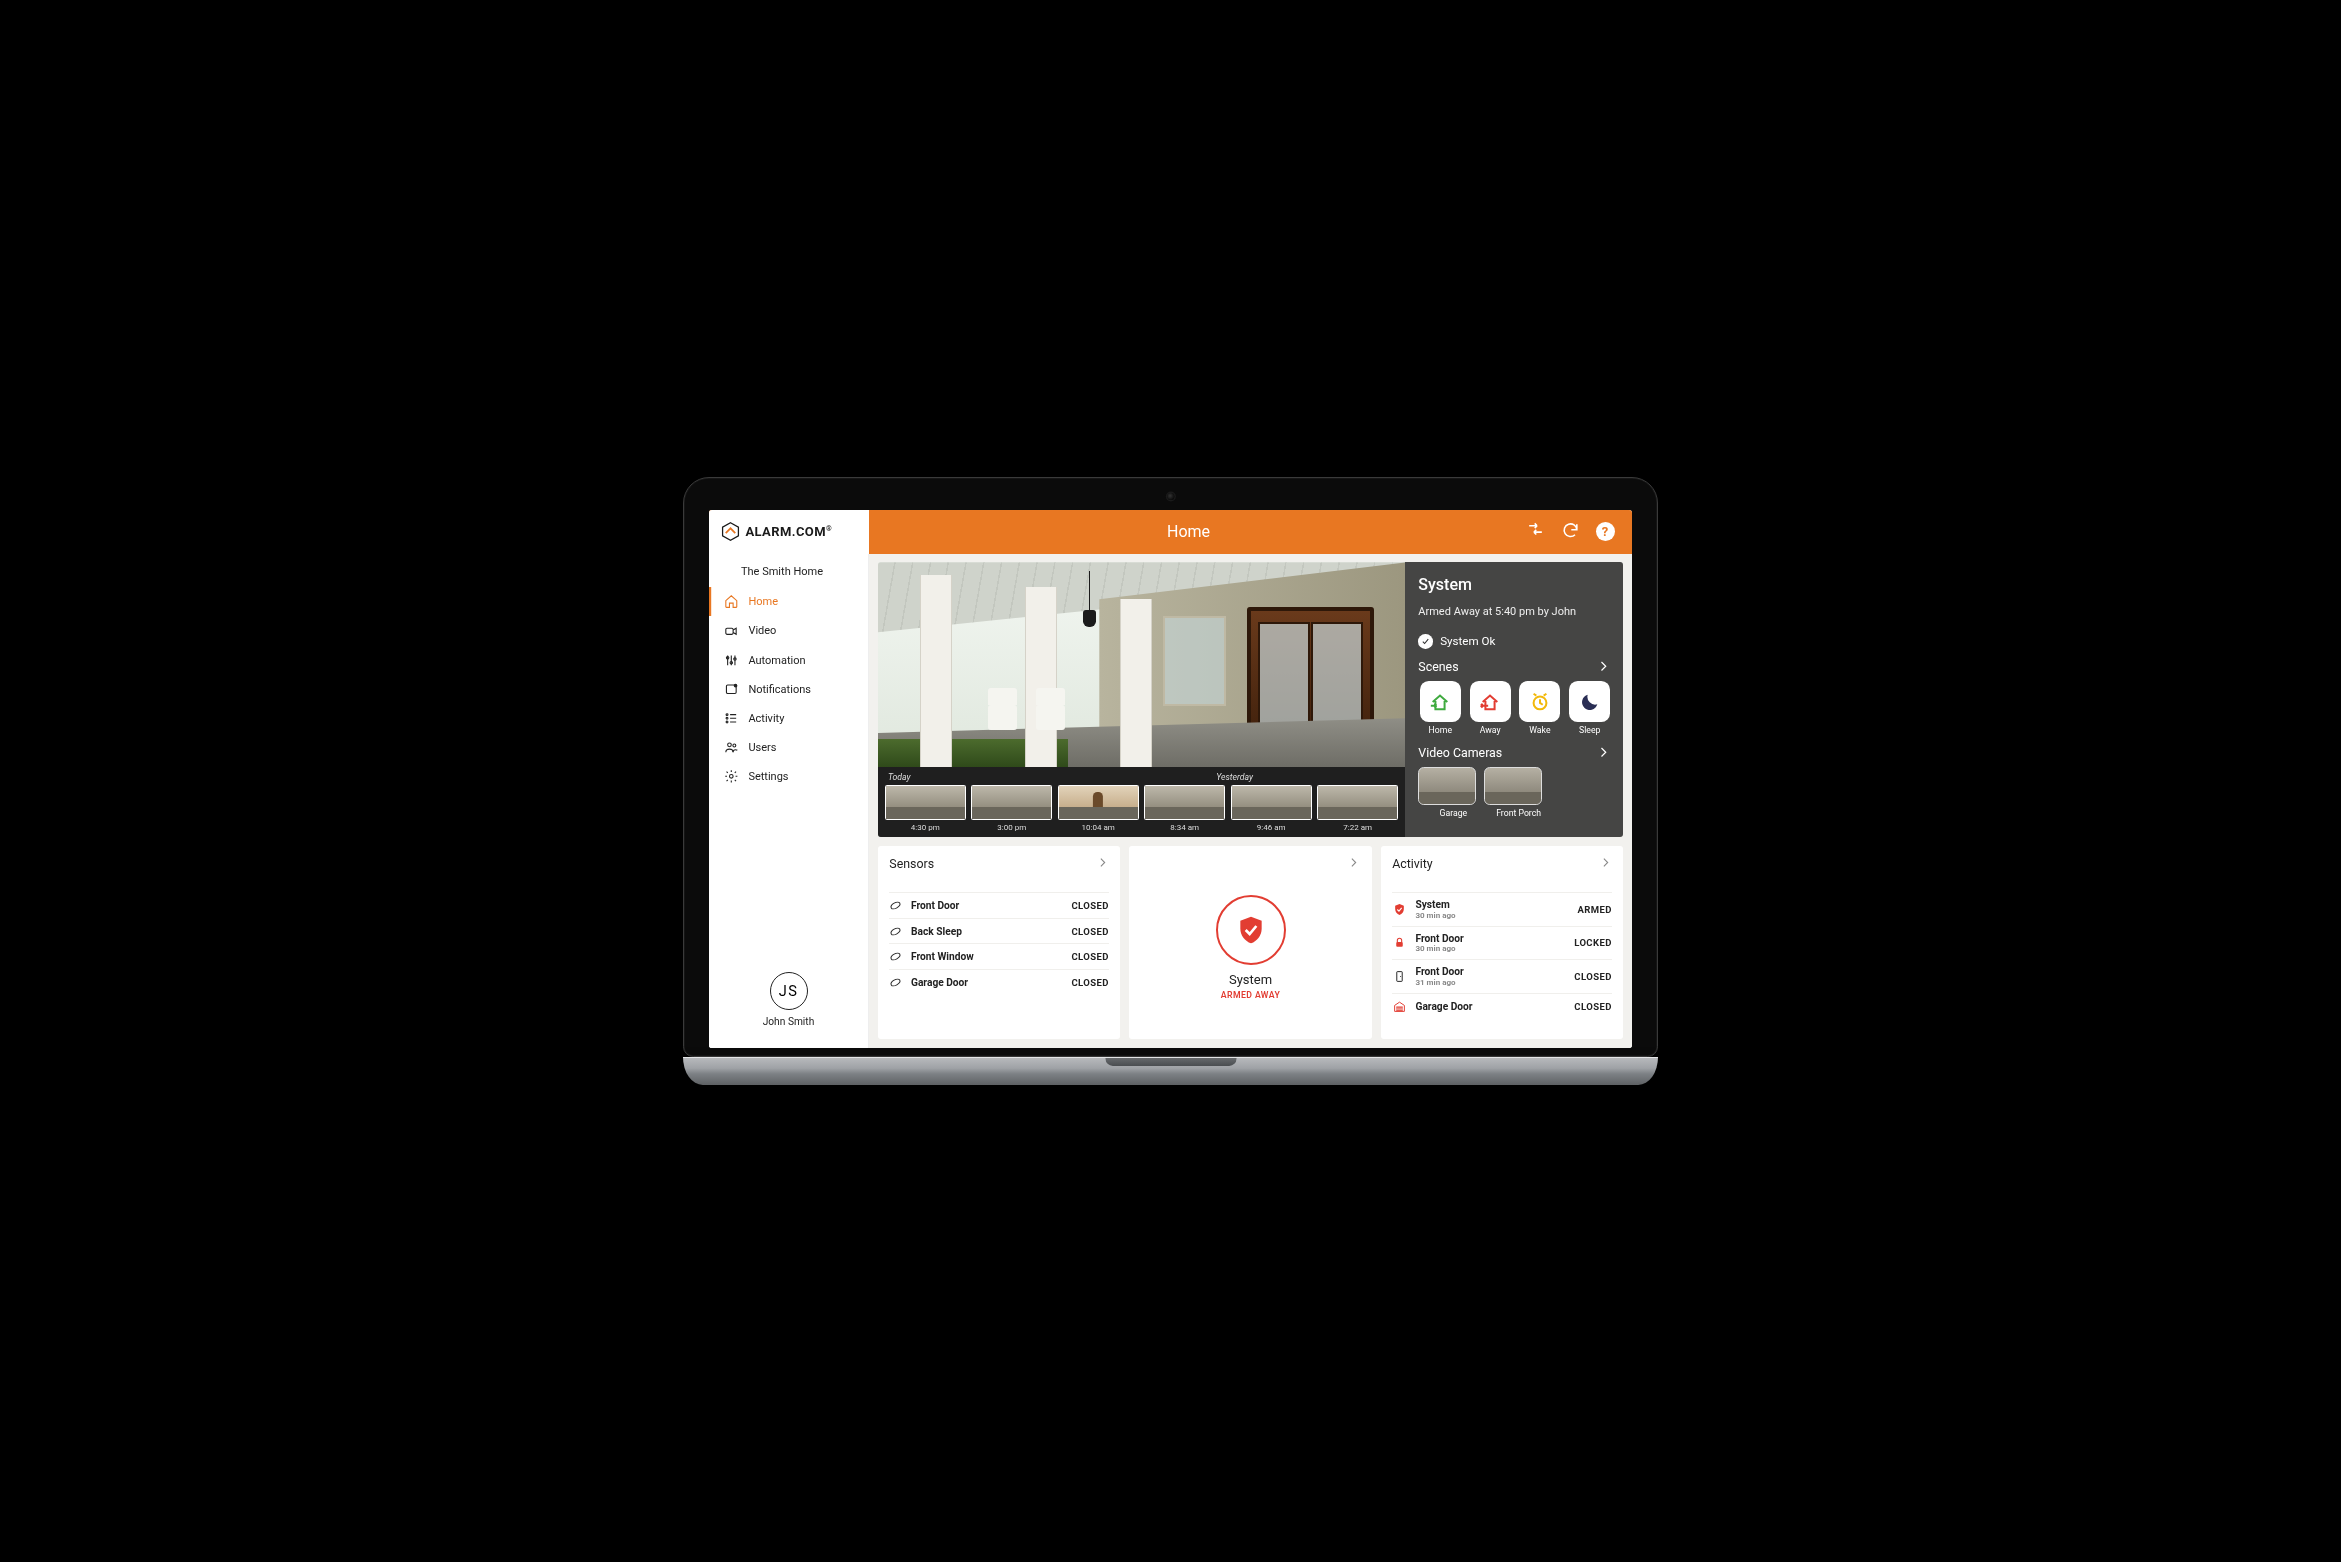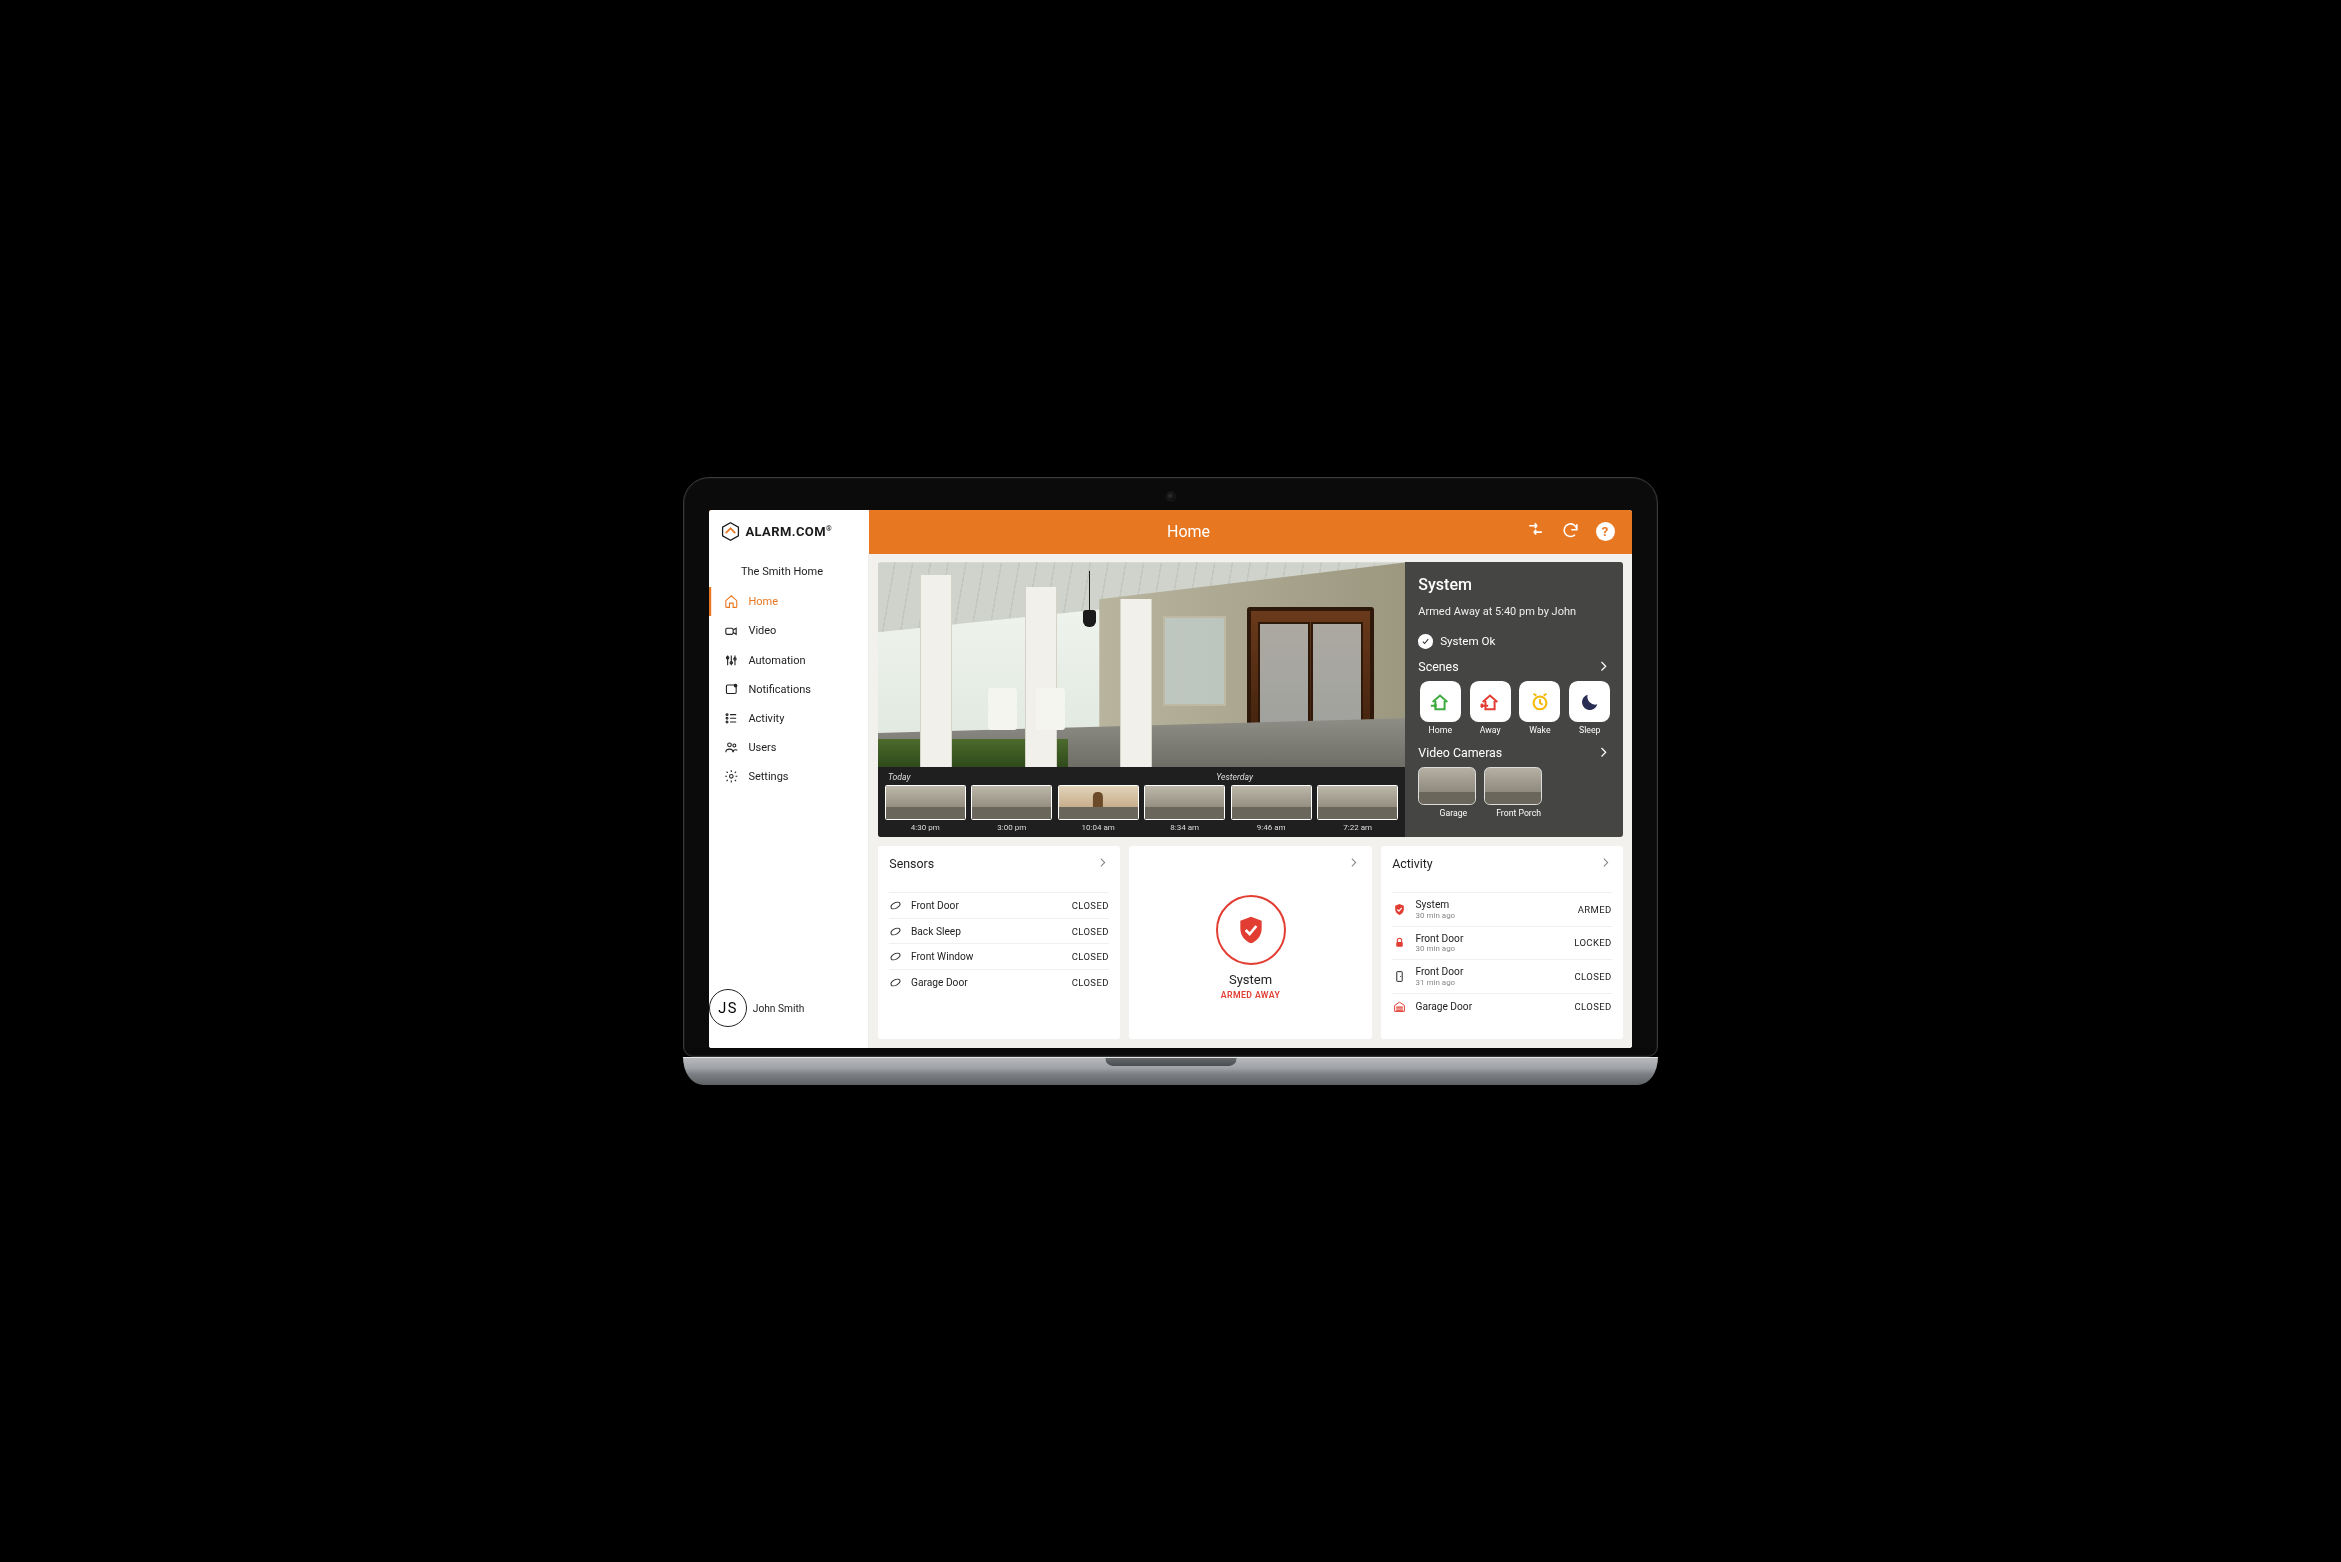--- a/index.html
+++ b/index.html
@@ -153,21 +153,21 @@
   }
   .nav li.active {
     color: #e87722;
     box-shadow: inset 2.2px 0 0 #e87722;
   }
   .nav li.active .nav-icon{stroke:#e87722;}
   .nav-icon{width:14.6px;height:14.6px;stroke:#222;fill:none;stroke-width:1.8;}
   .sidebar-spacer{flex:1;}
   .profile {
     display: flex;
-    flex-direction: row;
+    flex-direction: column;
     align-items: center;
     padding: 14.6px 0 20.4px;
     gap: 5.8px;
   }
   .avatar {
     width: 38px; height: 38px;
     border: 1.1px solid #222;
     border-radius: 50%;
     display: flex; align-items: center; justify-content: center;
     font-size: 14.6px; letter-spacing: 1.5px;
@@ -296,20 +296,21 @@
   }
   .card-header{display:flex;align-items:flex-start;justify-content:space-between;margin-bottom:21px;}
   .card-title{font-size:12.4px;color:#222;}
   .chev-dark{width:13px;height:13px;stroke:#888;fill:none;stroke-width:2;}
 
   .sensor-row, .activity-row{
     display:flex;align-items:center;gap:8.7px;
     padding:5.8px 0;
     font-size:10.2px;color:#222;
     border-top:0.7px solid #f0efec;
+    font-weight:bold;
   }
   .sensor-row:first-of-type, .activity-row:first-of-type{border-top:none;}
   .sensor-icon{width:13px;height:13px;stroke:#222;fill:none;stroke-width:1.8;}
   .status{margin-left:auto;font-size:9.5px;letter-spacing:0.4px;color:#222;}
   .act-icon{width:14.6px;height:14.6px;display:flex;align-items:center;justify-content:center;}
   .act-icon svg{width:13px;height:13px;}
   .act-text{display:flex;flex-direction:column;line-height:1.15;}
   .act-sub{font-size:8px;color:#888;}
 
   .system-card{align-items:center;justify-content:flex-start;text-align:center;position:relative;}

